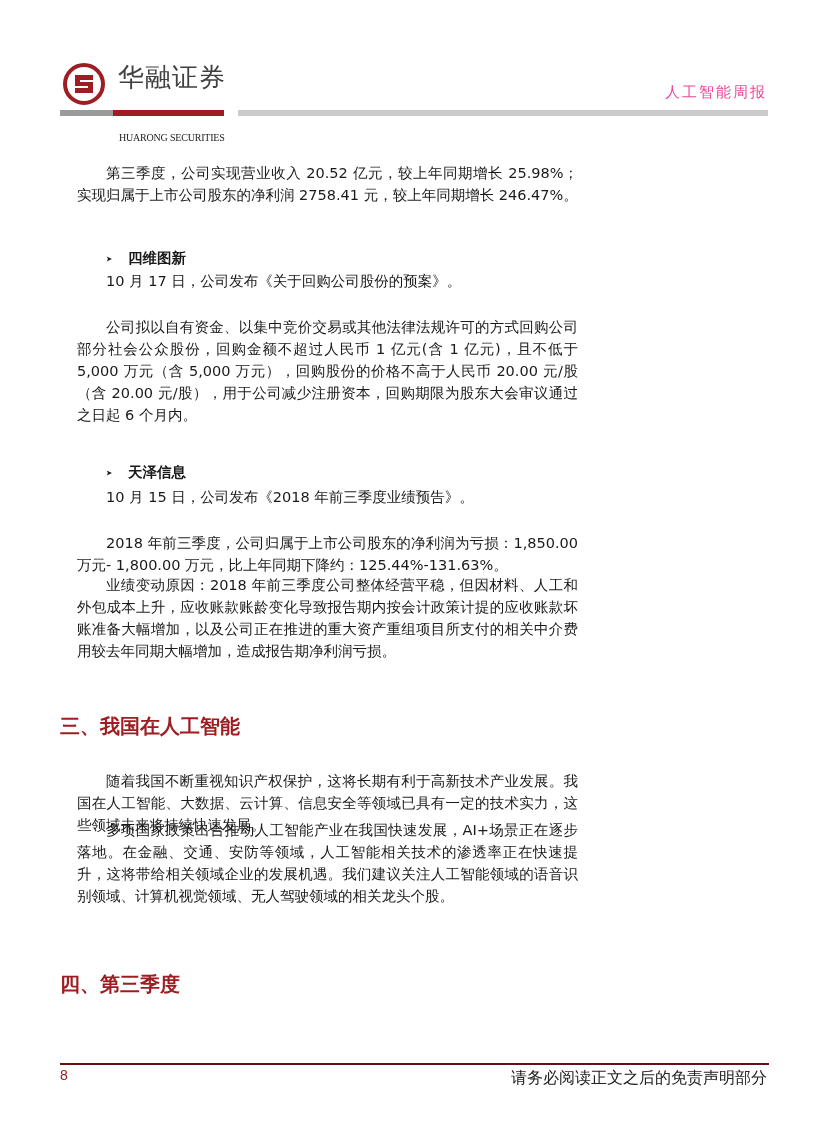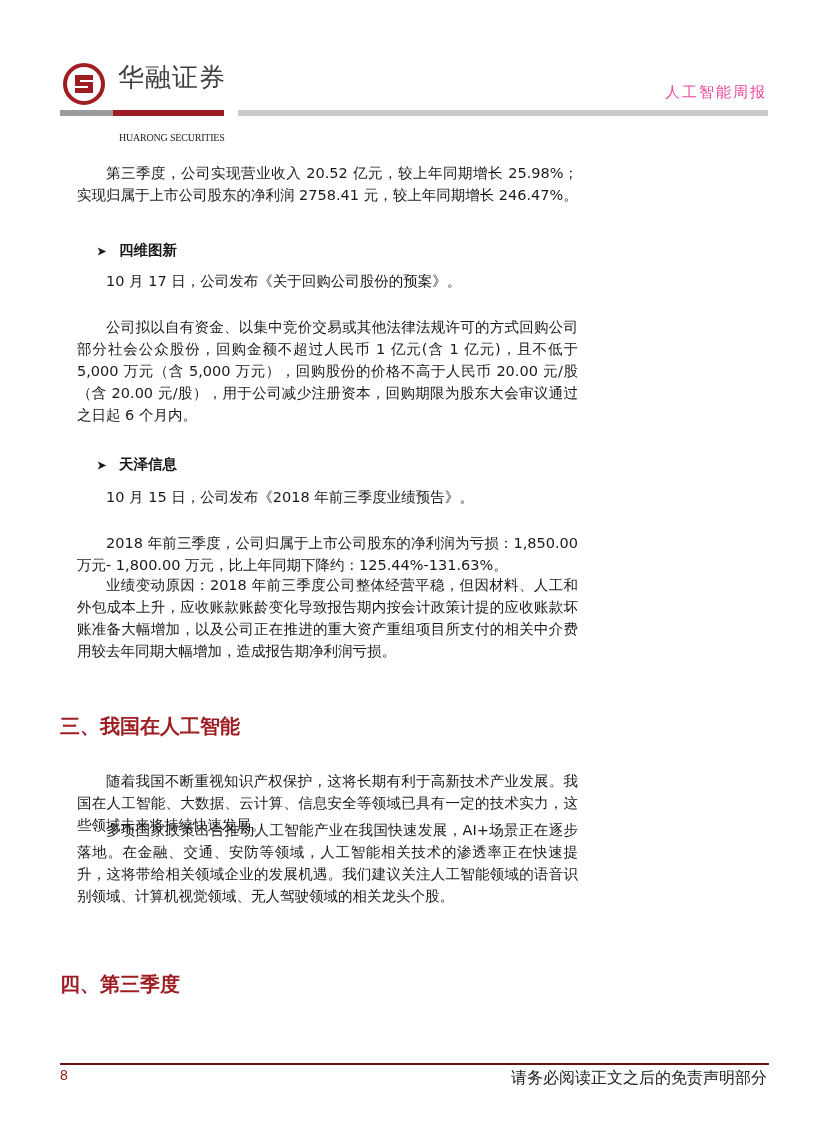--- a/index.html
+++ b/index.html
@@ -10,22 +10,22 @@
               font-family: Liberation Sans, sans-serif; letter-spacing: 1px; line-height: 30px; }
   .brand-en { position: absolute; left: 119px; top: 92px; font-size: 10px; color: #222;
               font-family: "Liberation Serif", serif; letter-spacing: -0.2px; margin-top: 40px; }
   .bar-gray { position: absolute; left: 60px; top: 110px; width: 53px; height: 6px; background: #9b9b9b; }
   .bar-red { position: absolute; left: 113px; top: 110px; width: 111px; height: 6px; background: #9e1d22; }
   .bar-light { position: absolute; left: 238px; top: 110px; width: 530px; height: 6px; background: #cbcbcb; }
   .report-tag { position: absolute; right: 60px; top: 83px; font-size: 15px; color: #ec4899;
                 font-family: "DejaVu Sans", sans-serif; letter-spacing: 2px; }
   .para { font-size: 14.5px; line-height: 22px; text-indent: 29px; margin: 0 0 0 17px;
           font-family: "DejaVu Sans", sans-serif; text-align: justify; }
-  .bullet { font-size: 14.5px; font-weight: bold; margin: 9px; padding-left: 28px;
-            font-family: Liberation Serif, serif; line-height: 22px; }
+  .bullet { font-size: 14.5px; font-weight: bold; margin: 18px; padding-left: 28px;
+            font-family: Liberation Mono, monospace; line-height: 22px; }
   .bullet .arrow { display: inline-block; width: 22px; font-size: 11px; }
   .section-title { font-size: 20px; font-weight: bold; color: #9e1d22; margin: 0;
                    font-family: "DejaVu Sans", sans-serif; line-height: 28px; }
   .footer-line { position: absolute; left: 60px; top: 1063px; width: 709px; height: 2px; background: #6a1015; }
   .page-num { position: absolute; left: 60px; top: 1067px; font-size: 14px; color: #8f1a1f;
               font-family: "Liberation Sans", sans-serif; }
   .disclaimer { position: absolute; right: 60px; top: 1068px; font-size: 16px; color: #222;
                 font-family: "DejaVu Sans", sans-serif; }
   .block { position: absolute; left: 60px; width: 518px; }
 </style>

